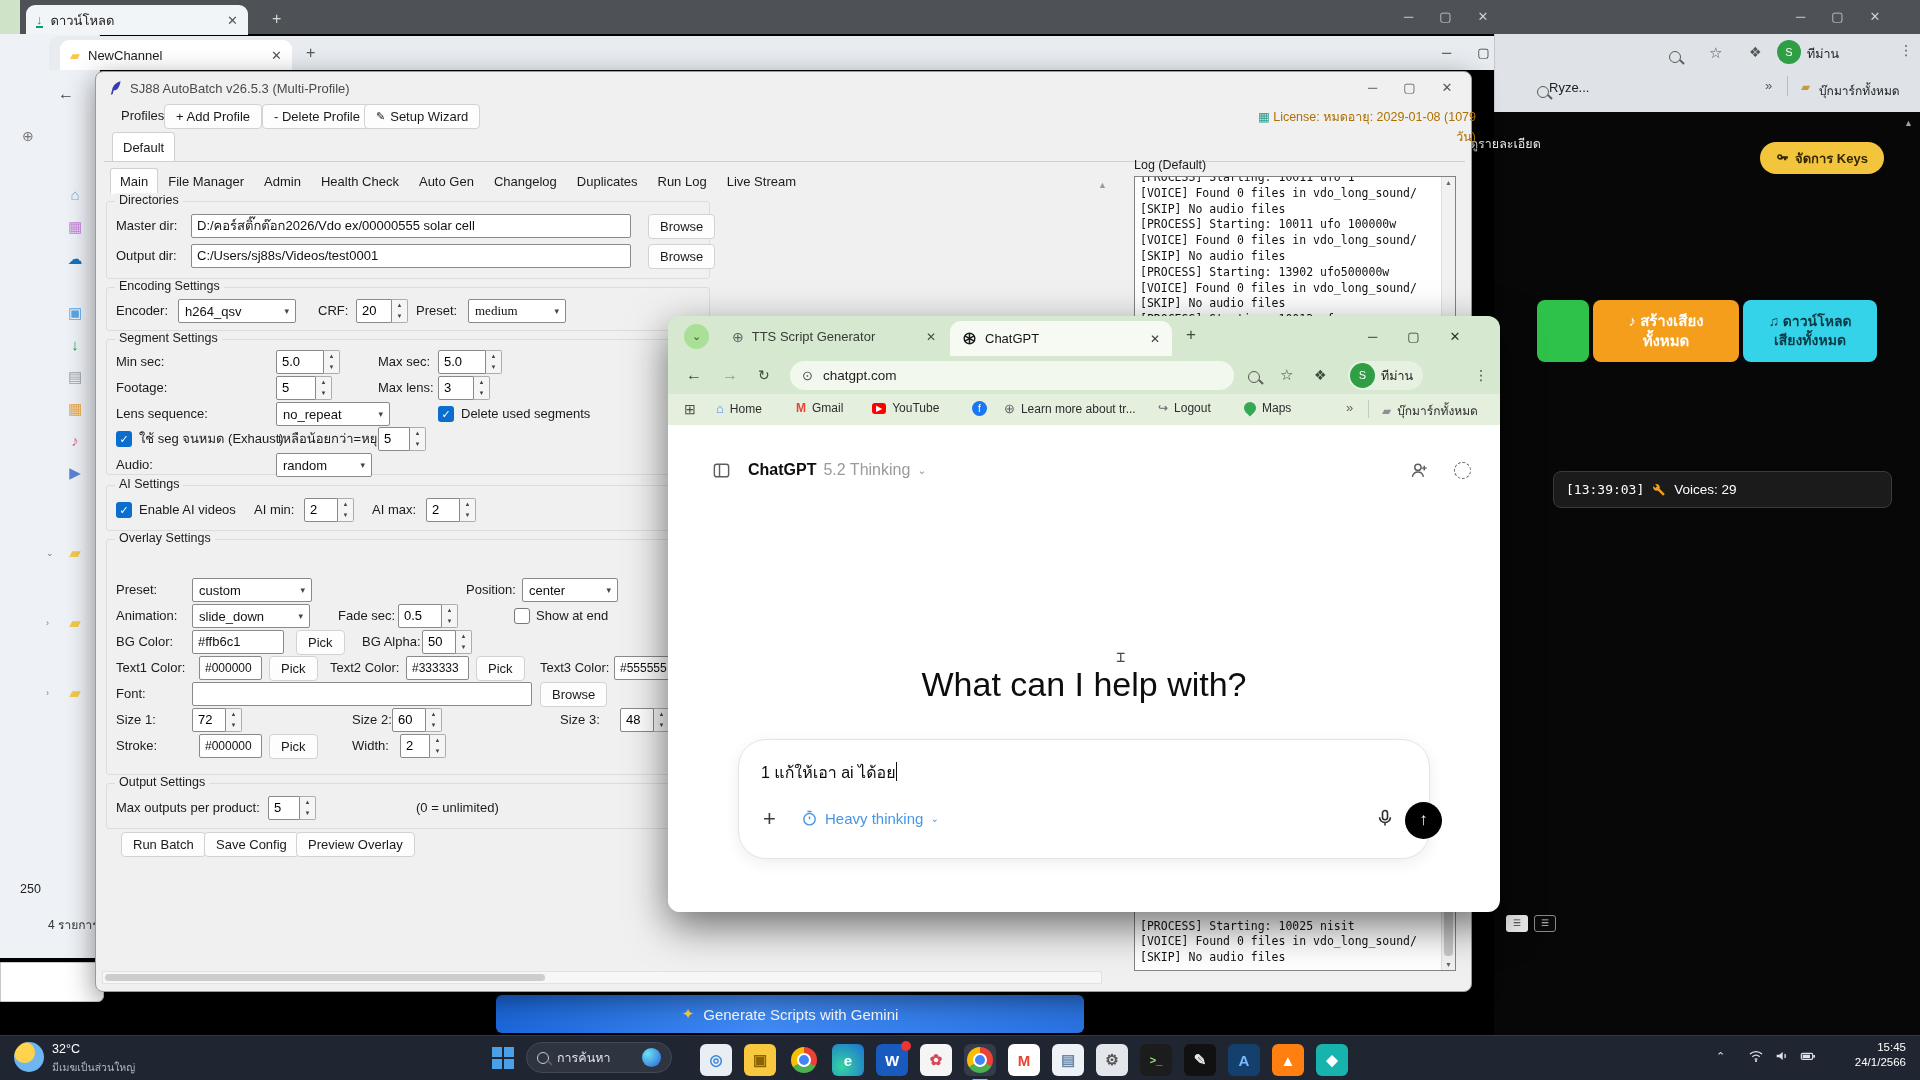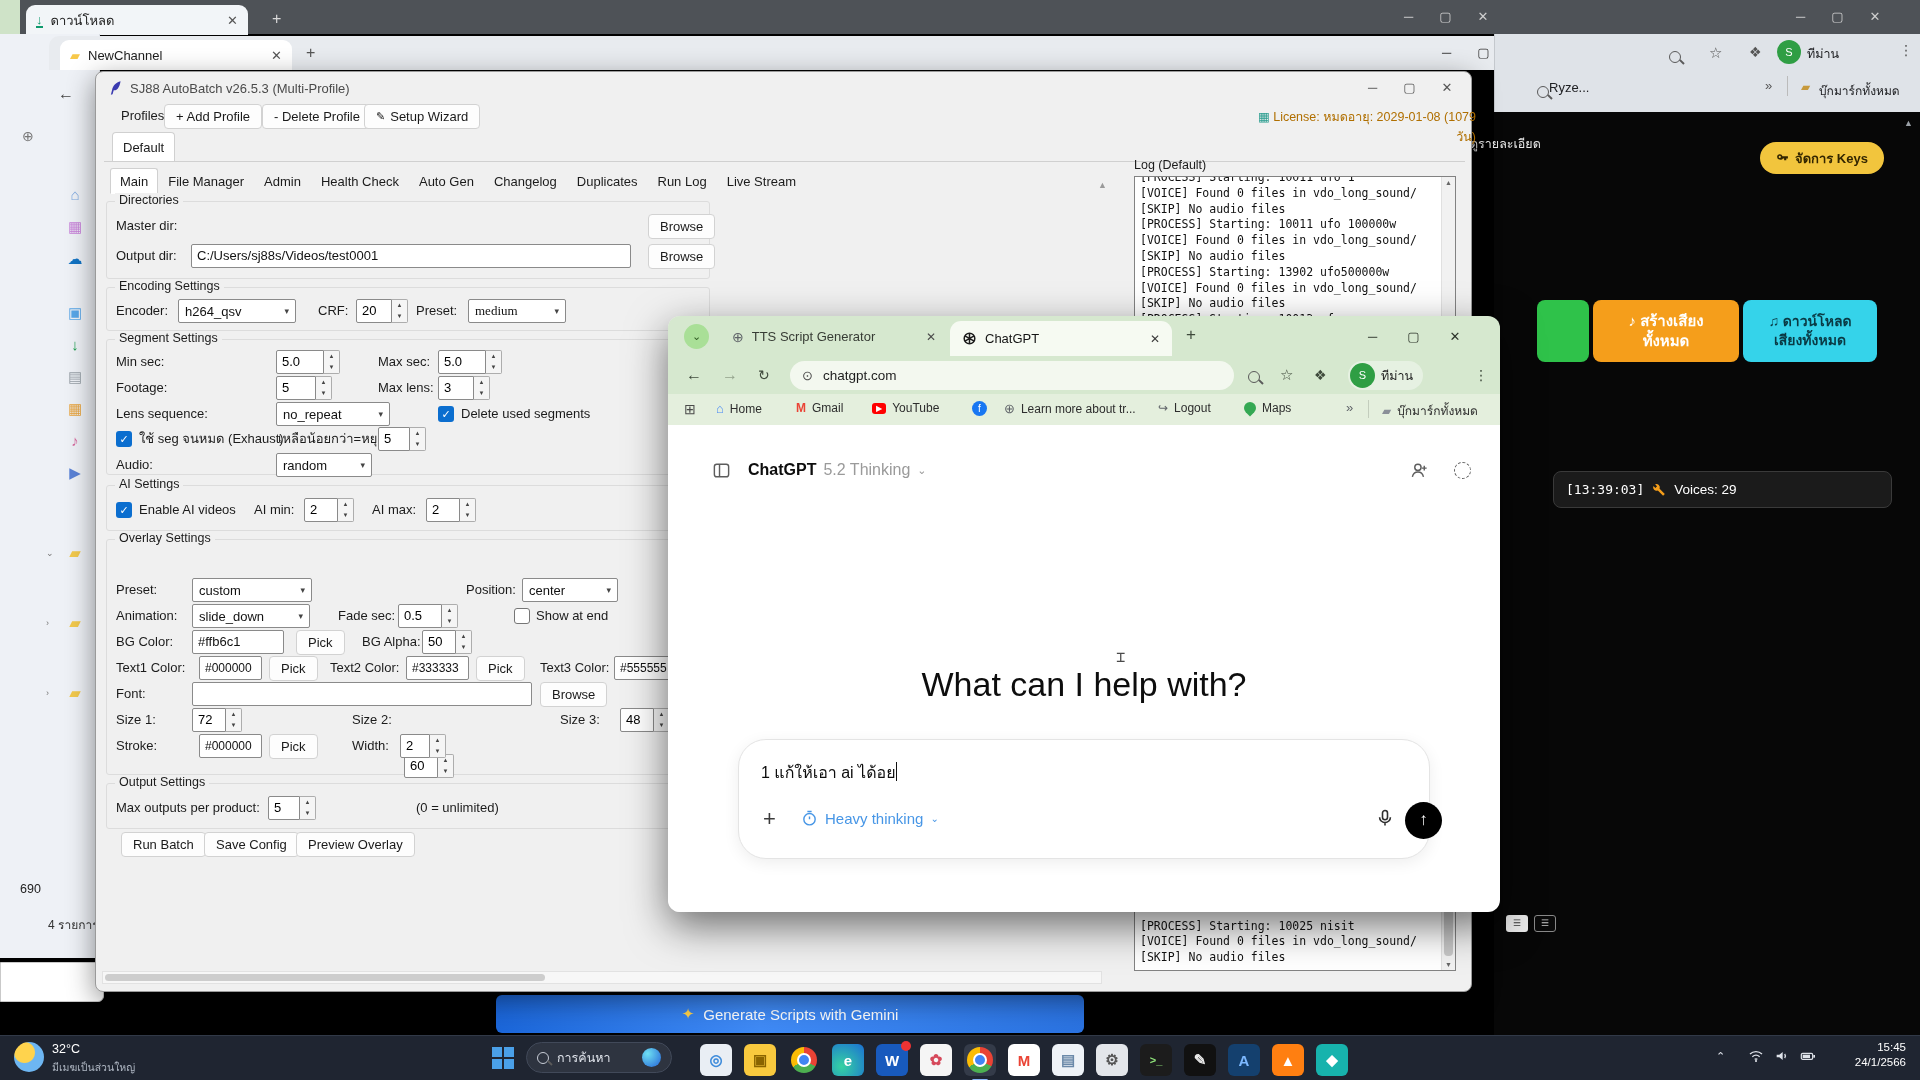--- a/index.html
+++ b/index.html
@@ -102,21 +102,21 @@
     <div class="abs navic" style="top:396px;color:#e8a33c;">▦</div>
     <div class="abs navic" style="top:428px;color:#d66a9e;">♪</div>
     <div class="abs navic" style="top:460px;color:#5a82d6;">▶</div>
     <span class="abs chev" style="top:540px;">⌄</span>
     <div class="abs navic" style="top:540px;color:#f2c94c;">▰</div>
     <span class="abs chev" style="top:610px;">›</span>
     <div class="abs navic" style="top:610px;color:#f2c94c;">▰</div>
     <span class="abs chev" style="top:680px;">›</span>
     <div class="abs navic" style="top:680px;color:#f2c94c;">▰</div>
   </div>
-  <div class="abs" style="left:20px;top:882px;font-size:12.5px;color:#222;">690</div>
+  <div class="abs" style="left:20px;top:882px;font-size:12.5px;color:#222;">250</div>
   <div class="abs" style="left:48px;top:915px;font-size:12px;color:#333;">4 รายการ</div>
   <div class="abs" style="left:0;top:962px;width:104px;height:40px;background:#fff;border:1px solid #c9c9c9;border-radius:0 6px 6px 0;"></div>
 
   <div class="abs" style="left:49px;top:36px;width:1511px;height:34px;background:#e8ebef;border-radius:10px 10px 0 0;"></div>
   <div class="abs exp-tab" style="left:60px;top:40px;width:232px;background:#fff;" actable="true">
     <span style="color:#f7c84a;">▰</span>
     <span style="flex:1;">NewChannel</span>
     <span style="color:#555;">✕</span>
   </div>
   <div class="abs" style="left:306px;top:44px;color:#555;font-size:16px;">+</div>
@@ -207,20 +207,21 @@
       <div class="mtab">Changelog</div>
       <div class="mtab">Duplicates</div>
       <div class="mtab">Run Log</div>
       <div class="mtab">Live Stream</div>
     </div>
 
     <div class="gb" style="left:10px;top:129px;width:604px;height:78px;">
       <span class="lg">Directories</span>
       <div class="fr" style="top:12px;">
         <span class="lbl" style="left:0;">Master dir:</span>
+        <span class="inp" style="left:75px;width:440px;">D:/คอร์สติ๊กต๊อก2026/Vdo ex/00000555 solar cell</span>
         <span class="wbtn" style="left:532px;">Browse</span>
       </div>
       <div class="fr" style="top:42px;">
         <span class="lbl" style="left:0;">Output dir:</span>
         <span class="inp" style="left:75px;width:440px;">C:/Users/sj88s/Videos/test0001</span>
         <span class="wbtn" style="left:532px;">Browse</span>
       </div>
     </div>
 
     <div class="gb" style="left:10px;top:215px;width:604px;height:44px;">
@@ -402,21 +403,21 @@
       <div class="fr" style="top:168px;">
         <span class="lbl" style="left:0;">Size 1:</span>
         <span class="spin" style="left:76px;">
             <span class="sv" style="width:34px;">72</span>
             <span class="sa">
               <i>▲</i>
               <i>▼</i>
             </span>
           </span>
         <span class="lbl" style="left:236px;">Size 2:</span>
-        <span class="spin" style="left:288px;margin-top:46px;">
+        <span class="spin" style="left:276px;">
             <span class="sv" style="width:34px;">60</span>
             <span class="sa">
               <i>▲</i>
               <i>▼</i>
             </span>
           </span>
         <span class="lbl" style="left:444px;">Size 3:</span>
         <span class="spin" style="left:504px;">
             <span class="sv" style="width:34px;">48</span>
             <span class="sa">

